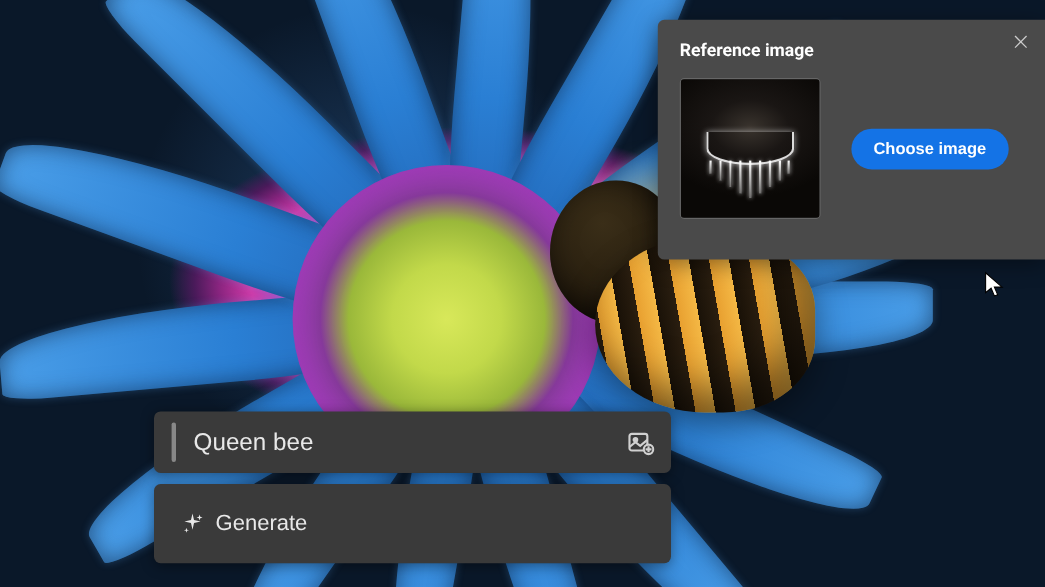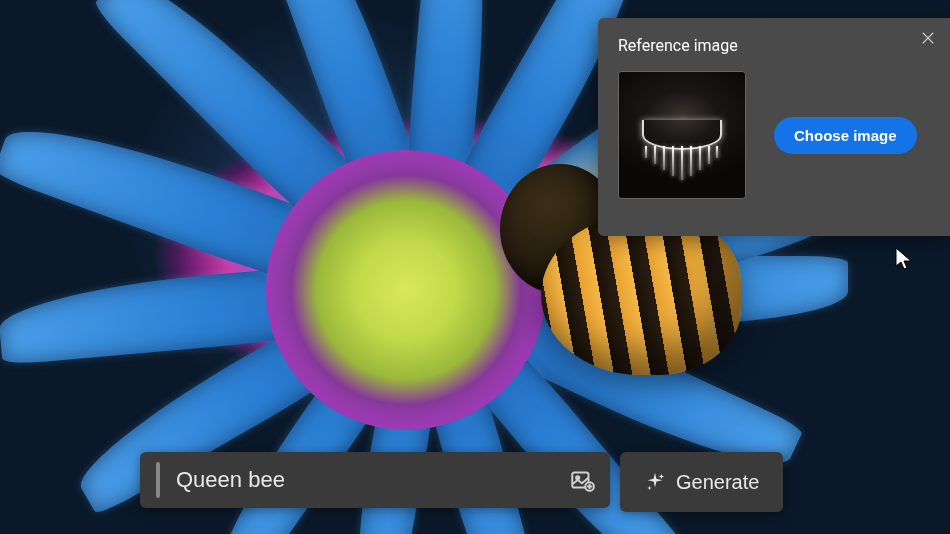--- a/index.html
+++ b/index.html
@@ -90,21 +90,21 @@
       height: 218px;
       background: #4a4a4a;
       border-radius: 6px 0 0 6px;
       padding: 18px 20px;
       box-shadow: 0 4px 20px rgba(0,0,0,0.4);
     }
     
     .panel-title {
       color: #fff;
       font-size: 16px;
-      font-weight: 400;
+      font-weight: 700;
       margin-bottom: 16px;
     }
     
     .close-btn {
       position: absolute;
       top: 8px;
       right: 10px;
       width: 24px;
       height: 24px;
       color: #ccc;
@@ -198,20 +198,21 @@
       z-index: 100;
     }
     
     .prompt-bar {
       position: absolute;
       bottom: 22px;
       left: 140px;
       display: flex;
       gap: 10px;
       align-items: stretch;
+      flex-direction: column;
     }
     
     .prompt-input-wrapper {
       display: flex;
       align-items: center;
       background: #3a3a3a;
       border-radius: 6px;
       padding: 0 14px 0 0;
       height: 56px;
       width: 470px;
@@ -251,21 +252,21 @@
       align-items: center;
       gap: 10px;
       background: #3a3a3a;
       color: #e8e8e8;
       border: none;
       border-radius: 6px;
       padding: 0 24px;
       font-size: 20px;
       font-weight: 400;
       cursor: pointer;
-      height: 60px;
+      height: 72px;
       box-shadow: 0 2px 12px rgba(0,0,0,0.4);
     }
     
     .sparkle-icon {
       width: 22px;
       height: 22px;
     }
   </style>
 </head>
 <body>

